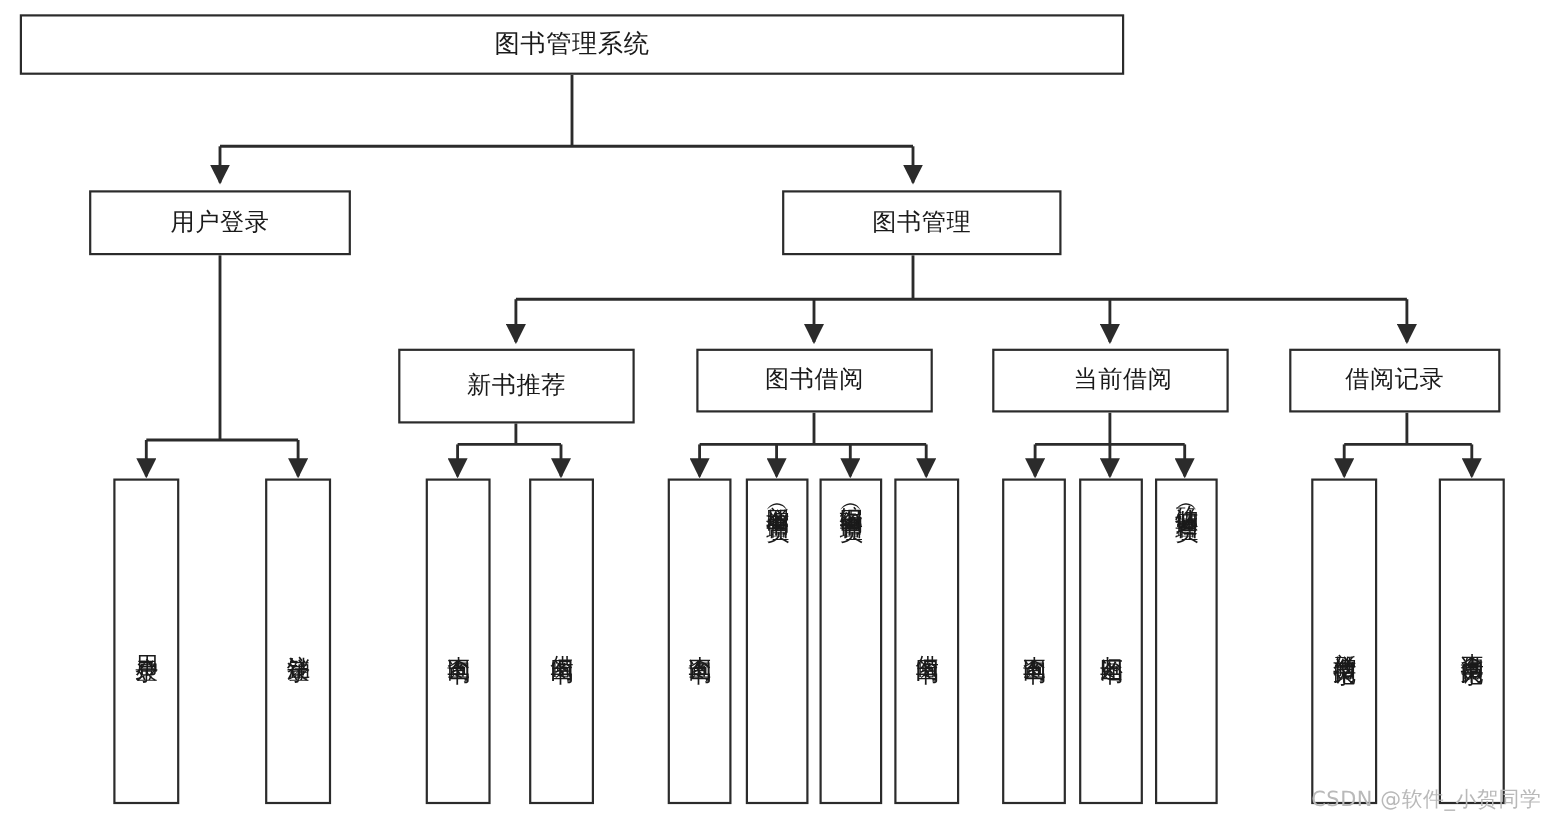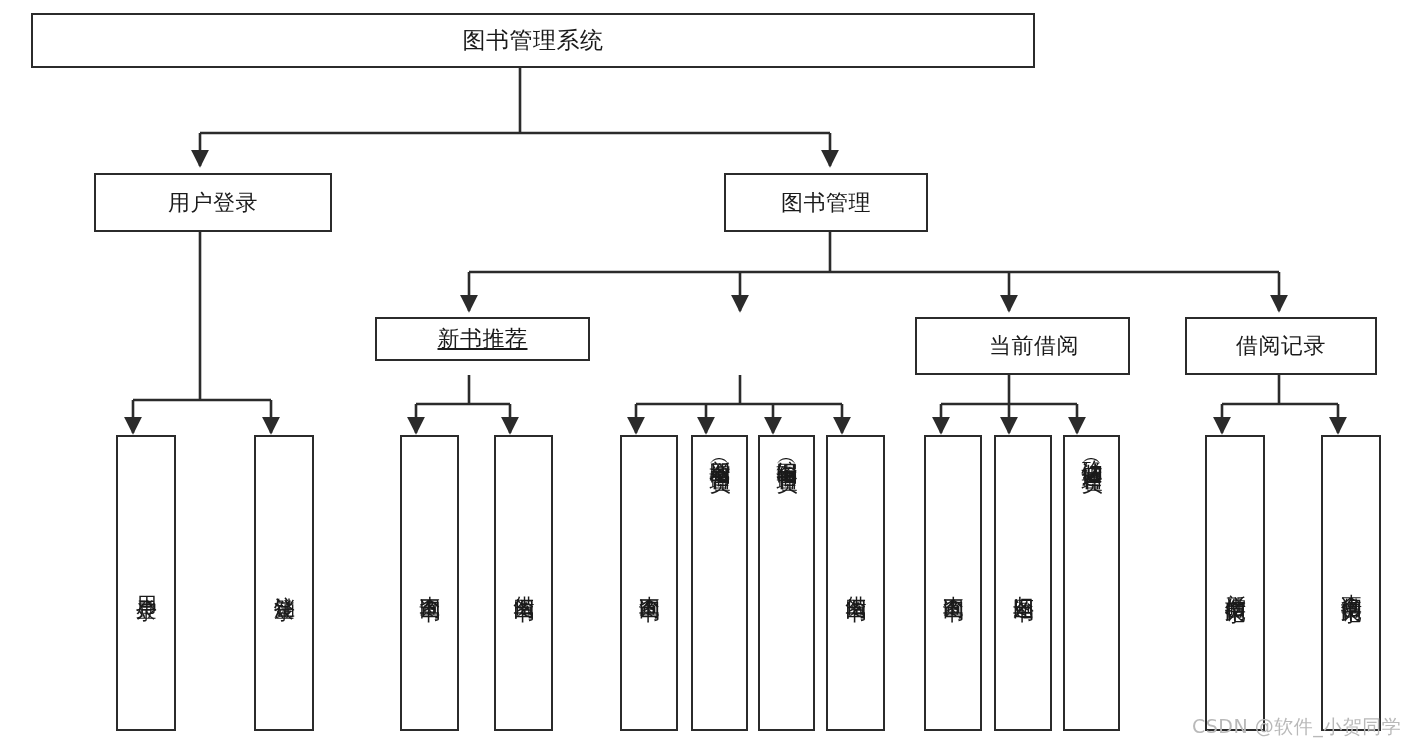--- a/index.html
+++ b/index.html
@@ -27,21 +27,20 @@
   }
   .node {
     position: absolute;
     box-sizing: border-box;
     background: #ffffff;
     border: 2px solid #2b2b2b;
     display: flex;
     align-items: center;
     justify-content: center;
     color: #1a1a1a;
-    margin-left: 13px;
   }
   .node .label {
     display: block;
     line-height: 1.18;
     letter-spacing: 0.5px;
     white-space: nowrap;
   }
   
   .node.h .label {
     font-size: 22px;
@@ -128,26 +127,29 @@
     </g>
   </svg>
 
   <div class="node h root" style="left:18px; top:13px; width:1004px; height:55px;">
     <span class="label">图书管理系统</span>
   </div>
 
   <div class="node h" style="left:81px; top:173px; width:238px; height:59px;">
     <span class="label">用户登录</span>
   </div>
-  <div class="node h" style="left:711px; top:173px; width:204px; height:59px;text-align:right;">
+  <div class="node h" style="left:711px; top:173px; width:254px; height:59px;text-align:right;">
     <span class="label">图书管理</span>
   </div>
 
-  <div class="node h" style="left:362px; top:317px; width:215px; height:44px;text-decoration:underline;">
+  <div class="node h" style="left:362px; top:317px; width:215px; height:68px;">
     <span class="label">新书推荐</span>
+  </div>
+  <div class="node h" style="left:633px; top:317px; width:215px; height:58px;">
+    <span class="label">图书借阅</span>
   </div>
   <div class="node h" style="left:902px; top:317px; width:215px; height:58px;padding-left:23px;">
     <span class="label">当前借阅</span>
   </div>
   <div class="node h" style="left:1172px; top:317px; width:192px; height:58px;">
     <span class="label">借阅记录</span>
   </div>
 
   <div class="node v mid" style="left:103px; top:435px; width:60px; height:296px;">
     <span class="label">用户登录</span>

